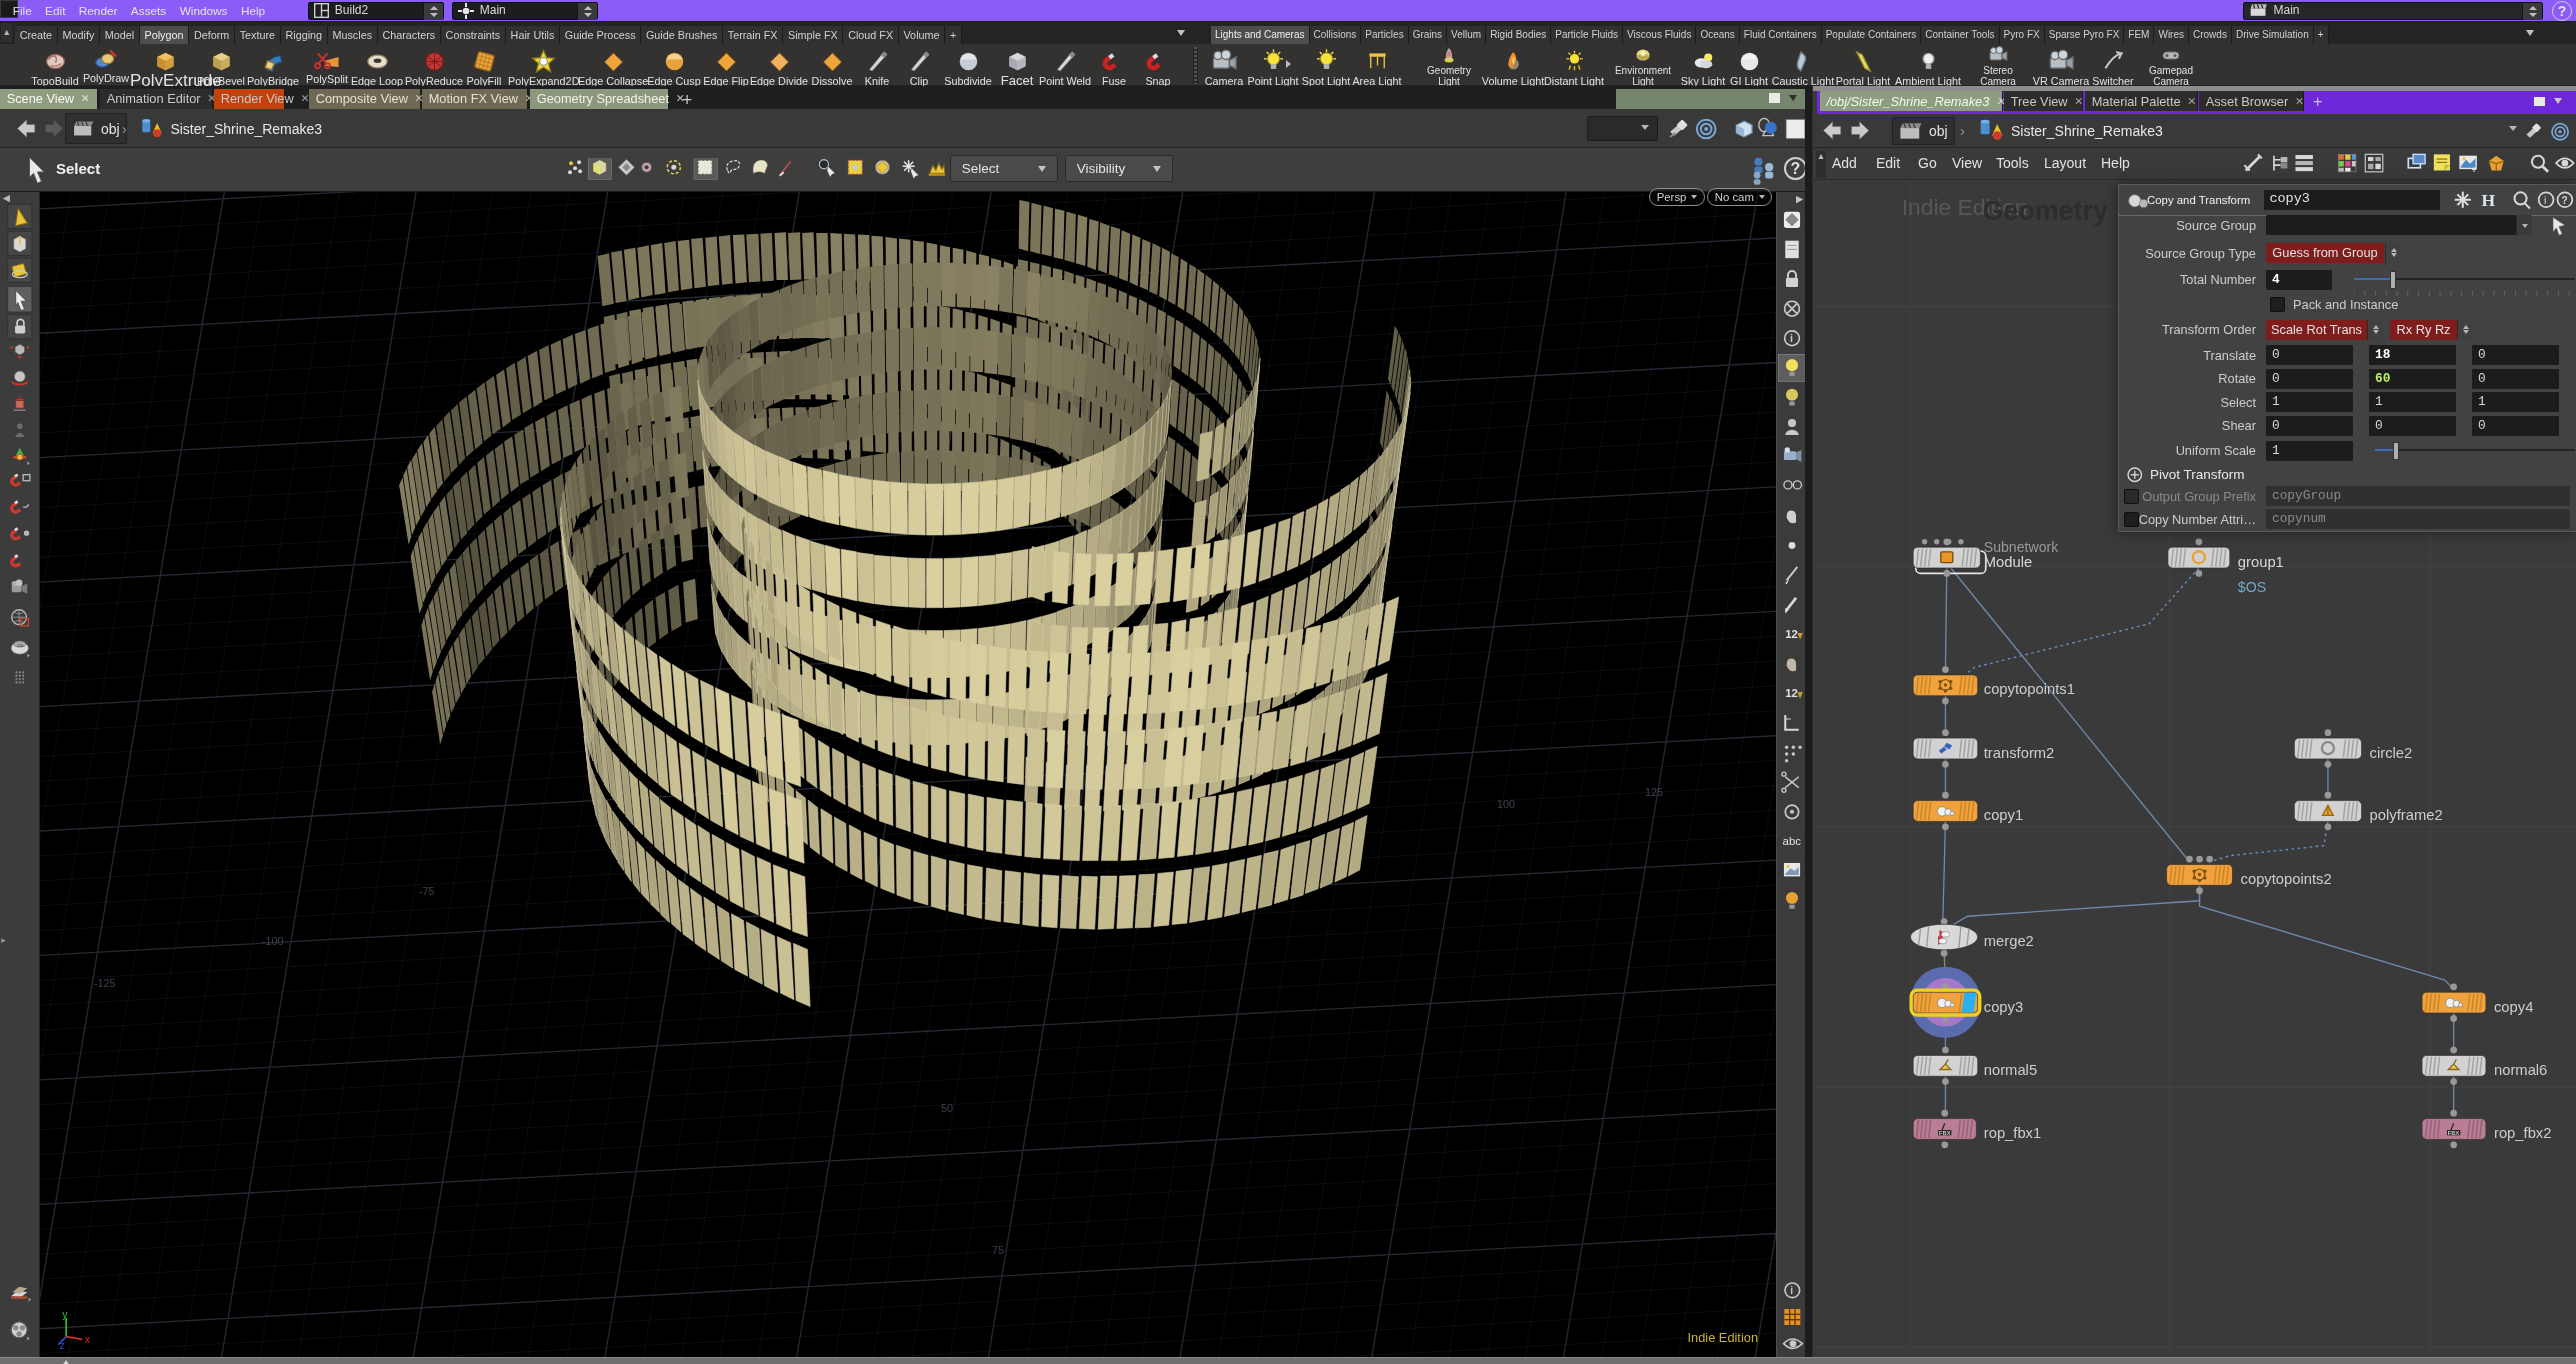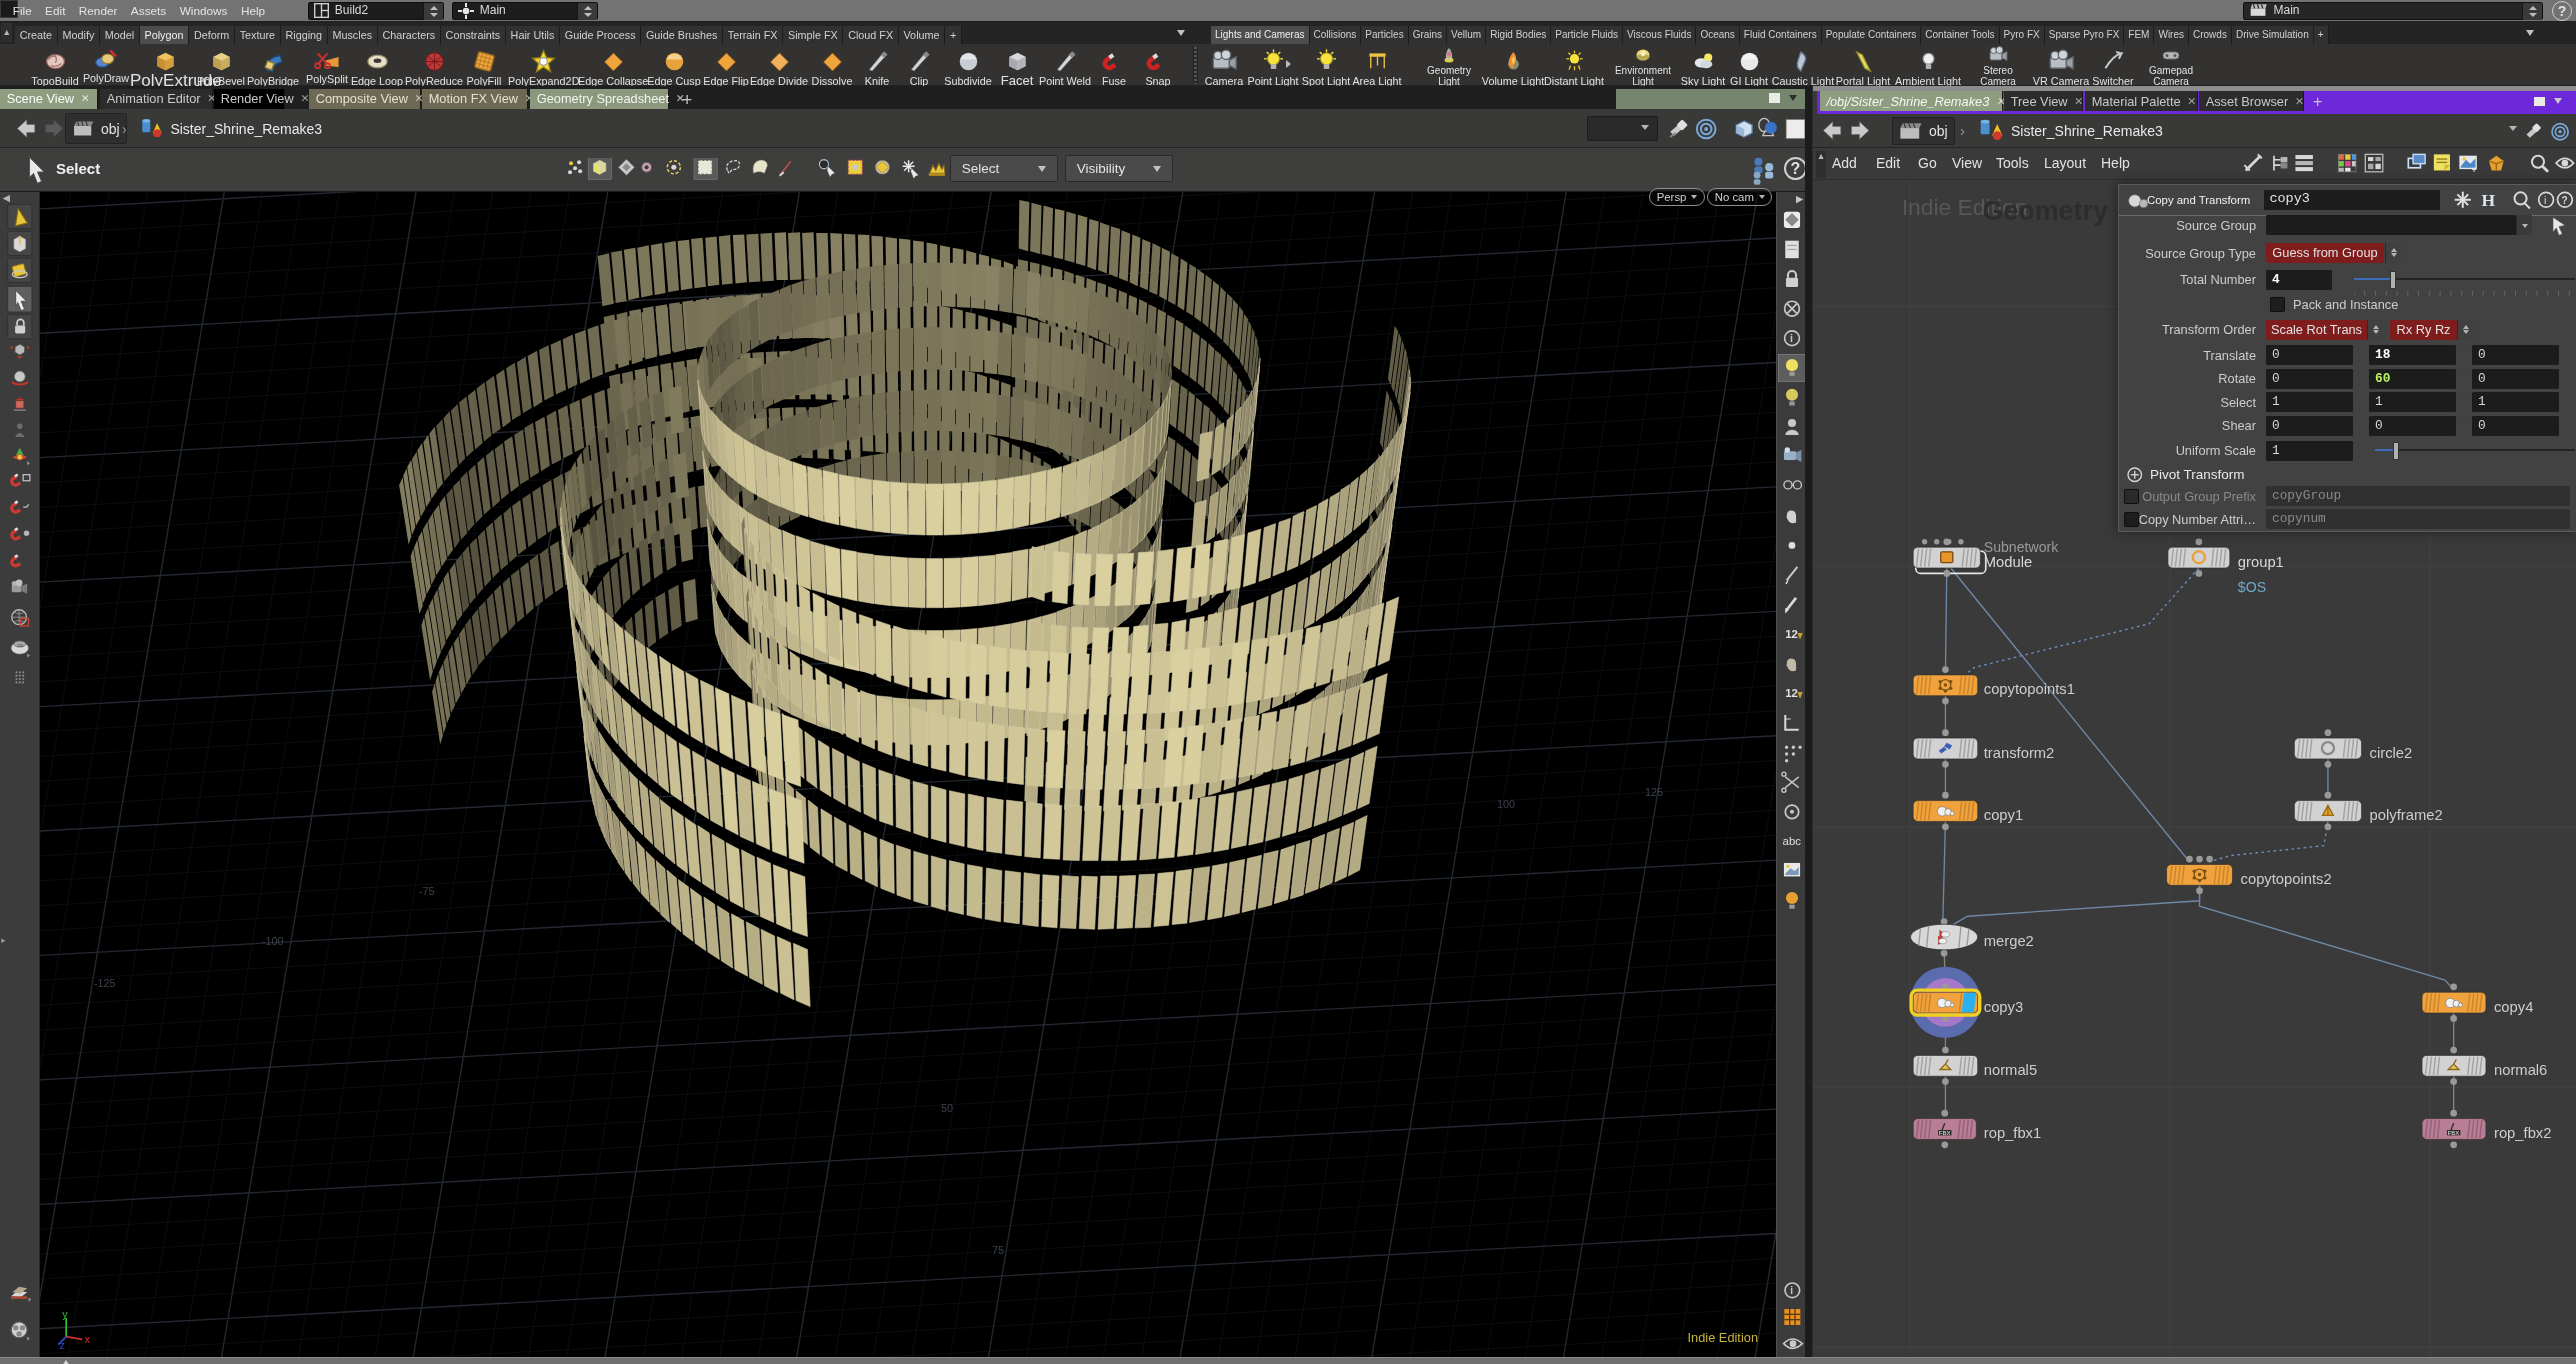--- a/index.html
+++ b/index.html
@@ -25,21 +25,21 @@
 .pfield{position:absolute;background:#1c1c1c;height:19.5px;color:#d8d8d8;font-size:12.8px;font-family:"Liberation Mono",monospace;display:flex;align-items:center;padding:0 6px;border-radius:1.3px}
 .combo{position:absolute;background:#7f1d1d;height:19.5px;color:#e2e2e2;font-size:12.8px;display:flex;align-items:center;justify-content:center;border-radius:1.3px}
 .cspin{position:absolute;width:16px;height:19.5px;background:#404040;border-left:0.7px solid #2a2a2a;display:flex;flex-direction:column;align-items:center;justify-content:center;border-radius:0 1.3px 1.3px 0}
 .cspin i{display:block;width:0;height:0;border:3.4px solid transparent}
 .cspin .up{border-bottom:4px solid #b5b5b5;margin-bottom:0.7px}
 .cspin .dn{border-top:4px solid #b5b5b5;margin-top:0.7px}
 .chk{position:absolute;width:15px;height:15px;background:#1e1e1e;border:0.7px solid #0f0f0f;border-radius:1.3px}
 .icn{display:flex;align-items:center;justify-content:center}
 </style></head><body>
 
-<div class="abs" style="left:0;top:0;width:2576px;height:22px;background:#737373;border-bottom:0.7px solid #1f1f1f">
+<div class="abs" style="left:0;top:0;width:2576px;height:22px;background:#8b5cf6;border-bottom:0.7px solid #1f1f1f">
 <div class="abs" style="left:0;top:0;width:17.5px;height:17.5px;background:#1a1a1a;border:0.7px solid #3a3a3a"></div>
 <div class="row" style="position:absolute;left:6px;top:0;height:22px">
 <div class="menulbl">File</div>
 <div class="menulbl">Edit</div>
 <div class="menulbl">Render</div>
 <div class="menulbl">Assets</div>
 <div class="menulbl">Windows</div>
 <div class="menulbl">Help</div>
 </div>
 <div class="widget abs" style="left:308px;top:2px;width:136px">
@@ -347,21 +347,21 @@
 </div>
 <div class="abs" style="left:0;top:86px;width:1808px;height:23px;background:#1f1f1f">
 <div class="ptab abs" style="left:0px;top:2.7px;width:98px;background:#8e9c80;color:#fafcf6">
       <span>Scene View</span>
       <span class="x">✕</span>
     </div>
 <div class="ptab abs" style="left:100px;top:2.7px;width:113px;background:#2c2c2c;color:#c9c9c9">
       <span>Animation Editor</span>
       <span class="x">✕</span>
     </div>
-<div class="ptab abs" style="left:214px;top:2.7px;width:71px;background:#000000;color:#c9c9c9">
+<div class="ptab abs" style="left:214px;top:2.7px;width:71px;background:#c2410c;color:#c9c9c9">
       <span>Render View</span>
       <span class="x">✕</span>
     </div>
 <div class="ptab abs" style="left:309px;top:2.7px;width:112px;background:#6e6955;color:#e6e0cc">
       <span>Composite View</span>
       <span class="x">✕</span>
     </div>
 <div class="ptab abs" style="left:422px;top:2.7px;width:106px;background:#6e6955;color:#e6e0cc">
       <span>Motion FX View</span>
       <span class="x">✕</span>

